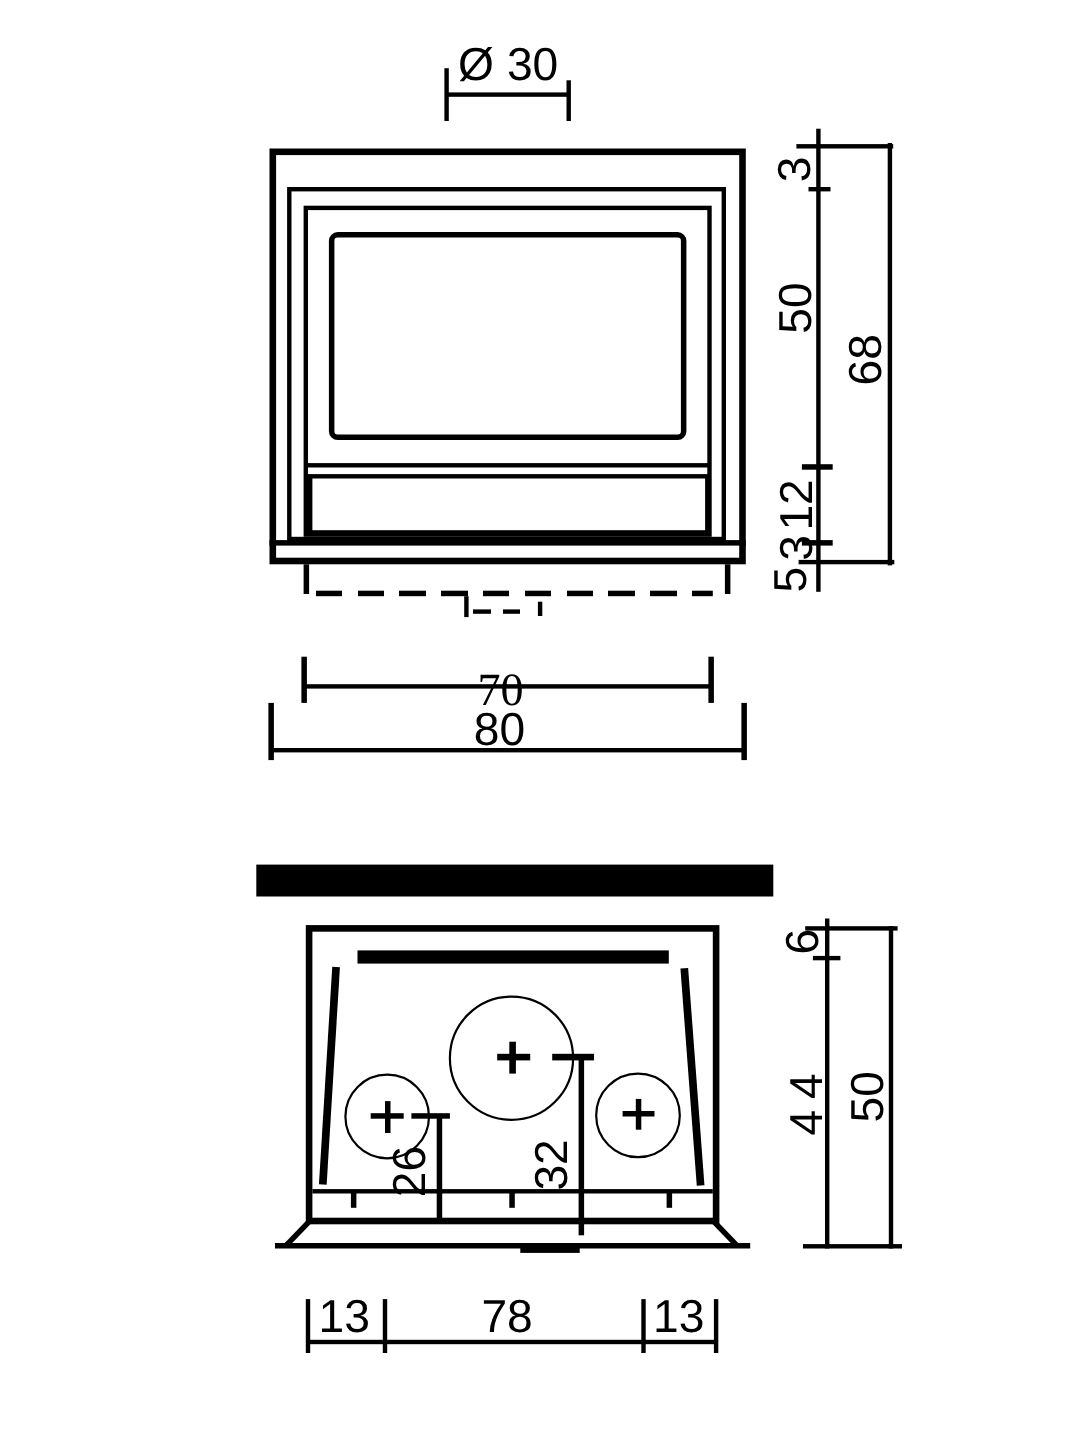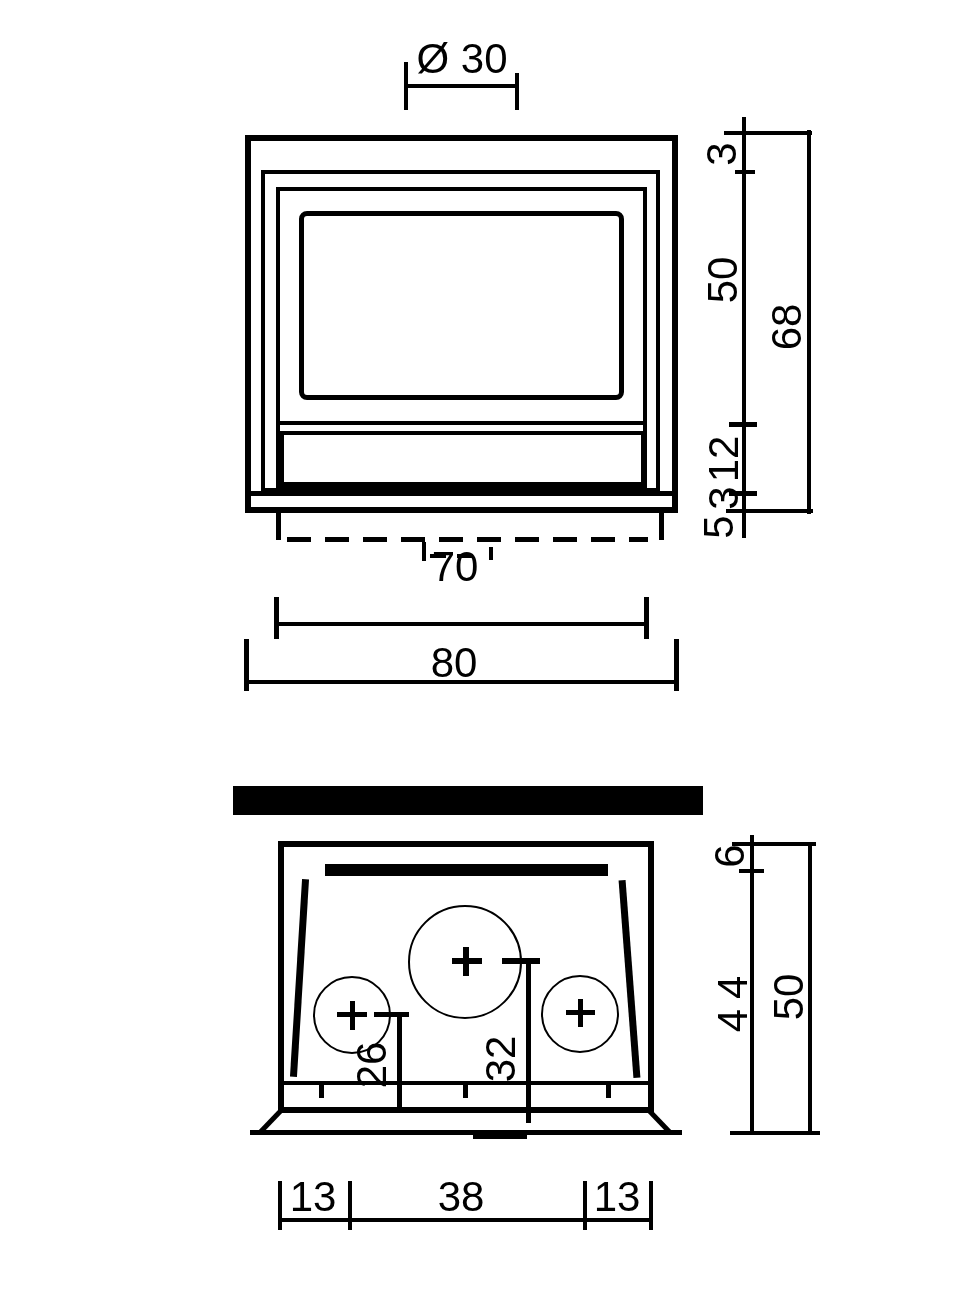--- a/index.html
+++ b/index.html
@@ -52,21 +52,21 @@
     <span class="lbl rot" style="left:722px;top:154px;">3</span>
     <span class="lbl rot" style="left:723px;top:280px;">50</span>
     <span class="lbl rot" style="left:787px;top:327px;">68</span>
     <span class="lbl rot" style="left:724px;top:459px;">12</span>
     <span class="lbl rot" style="left:724px;top:498px;">3</span>
     <span class="lbl rot" style="left:719px;top:527px;">5</span>
 
     <div class="ln" style="left:276px;top:622px;width:371px;height:4px;"></div>
     <div class="ln" style="left:274px;top:597px;width:5px;height:42px;"></div>
     <div class="ln" style="left:644px;top:597px;width:5px;height:42px;"></div>
-    <span class="lbl" style="left:455px;top:567px;">70</span>
+    <span class="lbl" style="left:455px;top:628px;font-family:Liberation Serif, serif;">70</span>
     <div class="ln" style="left:246px;top:680px;width:432px;height:4px;"></div>
     <div class="ln" style="left:244px;top:639px;width:5px;height:52px;"></div>
     <div class="ln" style="left:674px;top:639px;width:5px;height:52px;"></div>
     <span class="lbl" style="left:454px;top:663px;">80</span>
   </div>
 
   <div>
     <div class="ln" style="left:233px;top:786px;width:470px;height:29px;"></div>
     <div class="bx" style="left:278px;top:841px;width:376px;height:272px;border-width:6px;"></div>
     <div class="ln" style="left:325px;top:864px;width:283px;height:12px;"></div>
@@ -106,17 +106,17 @@
     <span class="lbl rot" style="left:730px;top:856px;">6</span>
     <span class="lbl rot sp" style="left:733px;top:999px;">44</span>
     <span class="lbl rot" style="left:789px;top:997px;">50</span>
 
     <div class="ln" style="left:280px;top:1218px;width:372px;height:4px;"></div>
     <div class="ln" style="left:278px;top:1181px;width:4px;height:49px;"></div>
     <div class="ln" style="left:348px;top:1181px;width:4px;height:49px;"></div>
     <div class="ln" style="left:583px;top:1181px;width:4px;height:49px;"></div>
     <div class="ln" style="left:649px;top:1181px;width:4px;height:49px;"></div>
     <span class="lbl" style="left:313px;top:1197px;">13</span>
-    <span class="lbl" style="left:461px;top:1197px;">38</span>
+    <span class="lbl" style="left:461px;top:1197px;">78</span>
     <span class="lbl" style="left:617px;top:1197px;">13</span>
   </div>
 
 </div>
 
 </body></html>

